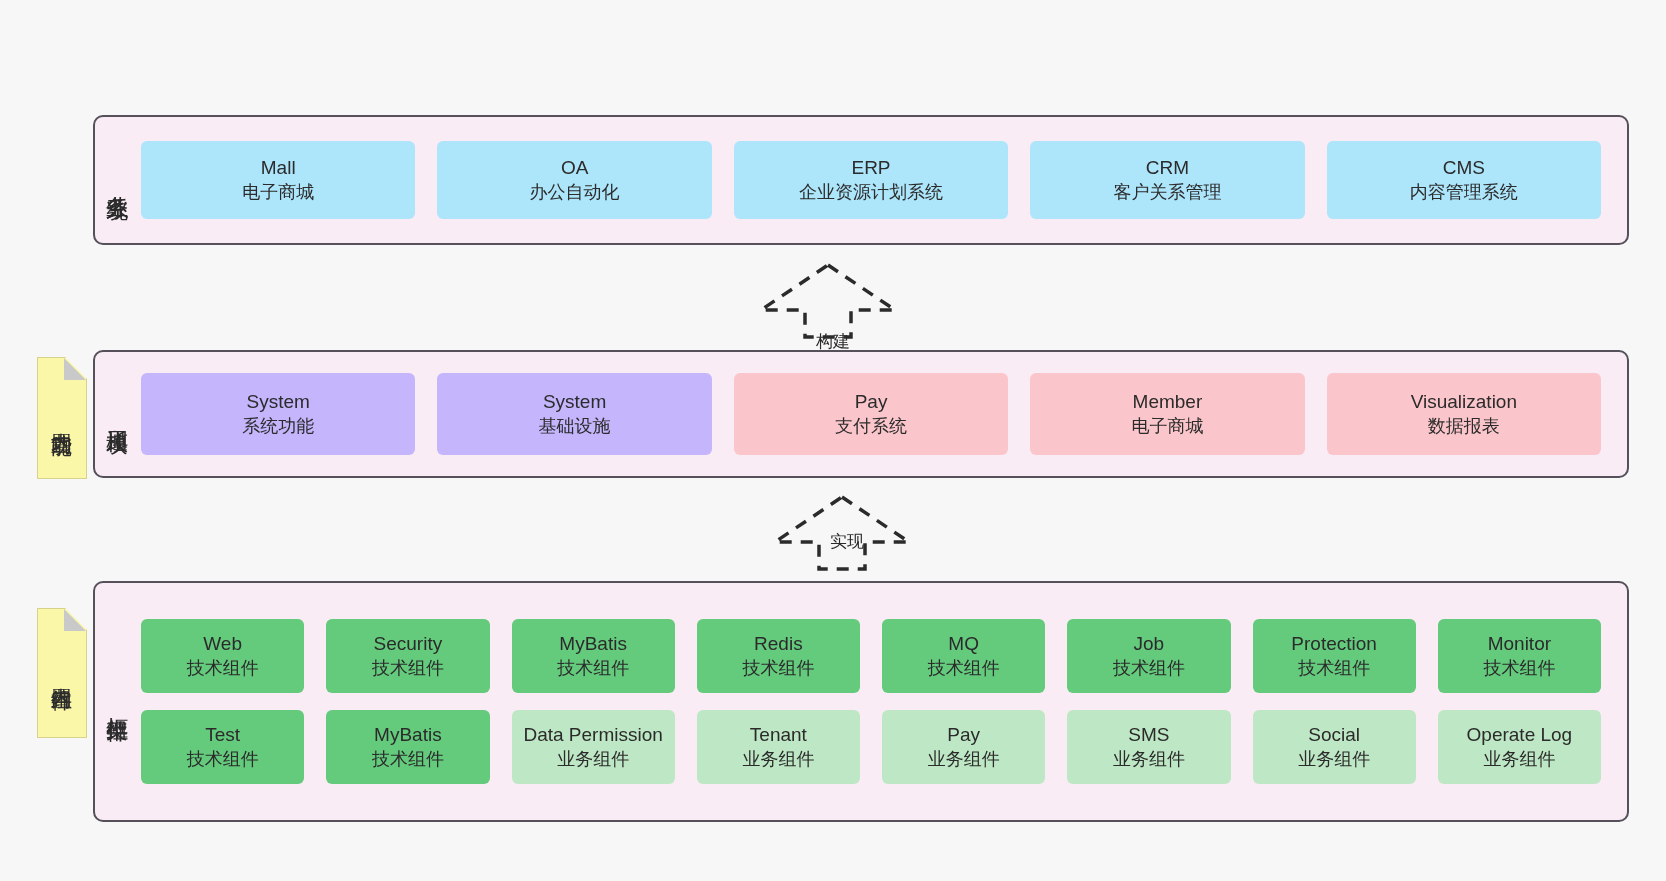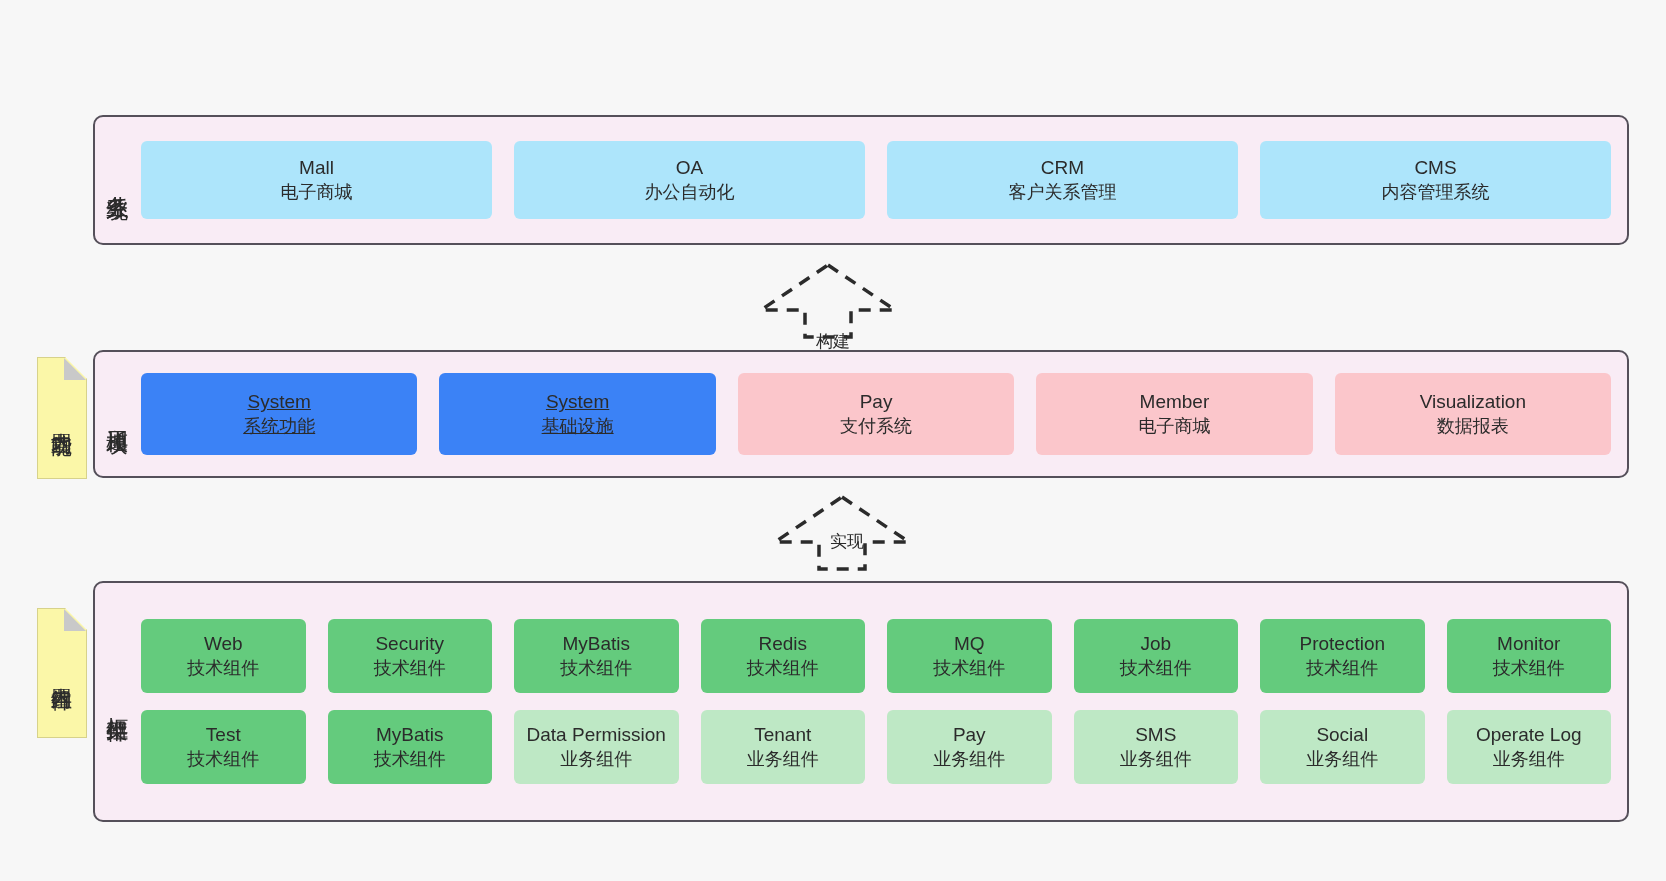--- a/index.html
+++ b/index.html
@@ -50,21 +50,21 @@
     flex: 0 0 44px;
     user-select: none;
   }
 
   .layer-body {
     flex: 1 1 auto;
     display: flex;
     flex-direction: column;
     justify-content: center;
     gap: 17px;
-    padding: 0 16px 0 2px;
+    padding: 0 26px 0 2px;
   }
 
   .row {
     display: flex;
     flex-direction: row;
     gap: 22px;
   }
 
   
   .card {
@@ -81,21 +81,21 @@
     padding: 4px 6px;
   }
   .card .en {
     font-size: 19px;
   }
   .card .cn {
     font-size: 18px;
   }
 
   .card.blue       { background: #ade5fb; }
-  .card.red        { background: #3b82f6; text-decoration: underline; }
+  .card.red        { background: #c4b5fd; }
   .card.pink       { background: #fbc6cb; }
   .card.green      { background: #64cb7d; }
   .card.lightgreen { background: #bee8c5; }
 
   
   .h-biz   { height: 78px; }
   .h-mod   { height: 82px; }
   .h-comp  { height: 74px; }
 
   
@@ -150,20 +150,24 @@
       <div class="row">
         <div class="card blue h-biz">
           <span class="en">Mall</span>
           <span class="cn">电子商城</span>
         </div>
         <div class="card blue h-biz">
           <span class="en">OA</span>
           <span class="cn">办公自动化</span>
         </div>
         <div class="card blue h-biz">
+          <span class="en">ERP</span>
+          <span class="cn">企业资源计划系统</span>
+        </div>
+        <div class="card blue h-biz">
           <span class="en">CRM</span>
           <span class="cn">客户关系管理</span>
         </div>
         <div class="card blue h-biz">
           <span class="en">CMS</span>
           <span class="cn">内容管理系统</span>
         </div>
       </div>
     </div>
   </div>

